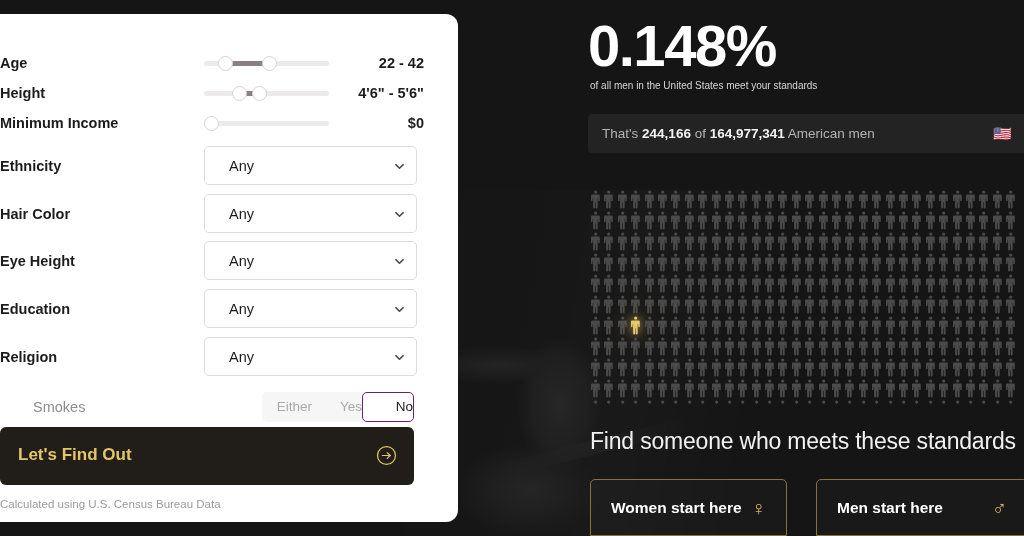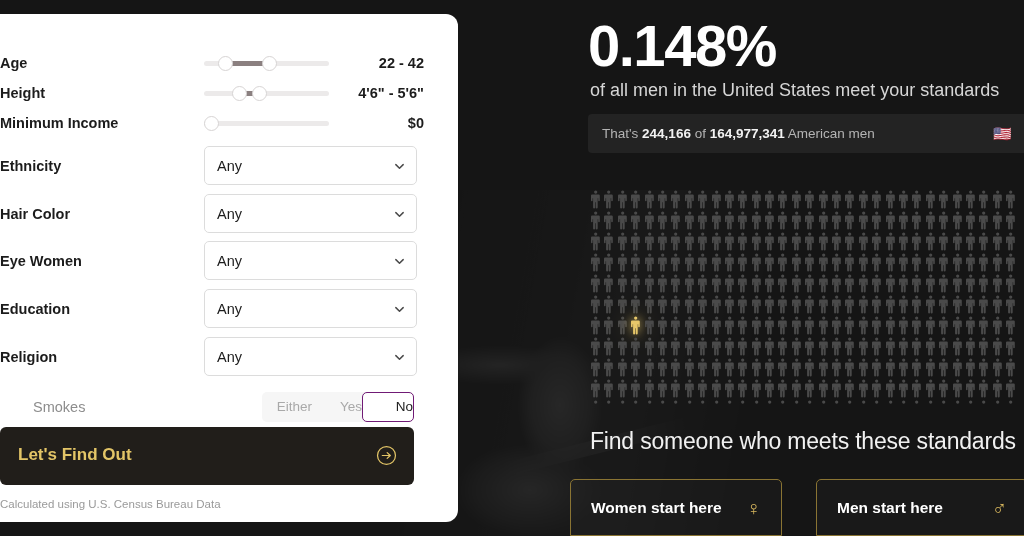--- a/index.html
+++ b/index.html
@@ -59,21 +59,21 @@
     font-weight: bold;
     color: #ffffff;
     letter-spacing: -1.5px;
     line-height: 1;
   }
 
   #subheadline {
     position: absolute;
     left: 590px;
     top: 80px;
-    font-size: 18px;
+    font-size: 10px;
     color: #d6d6d6;
   }
 
   #stat-banner {
     position: absolute;
     left: 588px;
     top: 114px;
     width: 436px;
     height: 39px;
     background: #232323;
@@ -143,21 +143,21 @@
   .cta-btn .label {
     font-size: 15.5px;
     font-weight: bold;
     color: #ffffff;
   }
   .cta-btn .sym {
     font-size: 20px;
     color: #d9b85e;
     line-height: 1;
   }
-  #cta-women { left: 570px; width: 212px; align-items: center; }
+  #cta-women { left: 590px; width: 197px; align-items: center; }
   #cta-men   { left: 816px; width: 212px; }
 
   
   #filter-card {
     position: absolute;
     left: -10px;
     top: 14px;
     width: 468px;
     height: 508px;
     background: #ffffff;
@@ -223,21 +223,21 @@
   
   .select-row .select {
     position: relative;
     width: 213px;
     height: 39px;
     border: 1px solid #dcdcdc;
     border-radius: 5px;
     background: #fff;
     display: flex;
     align-items: center;
-    padding: 0 12px;
+    padding: 0 24px;
     margin-left: 4px;
     cursor: pointer;
   }
   .select-row .select .sel-val {
     font-size: 14.5px;
     color: #1c1c1c;
   }
   .select-row .select .chev {
     position: absolute;
     right: 11px;
@@ -2148,21 +2148,21 @@
       <span class="label">Hair Color</span>
       <span class="select">
         <span class="sel-val">Any</span>
         <svg class="chev" viewBox="0 0 12 12">
             <path d="M2 4.5 L6 8.5 L10 4.5" fill="none" stroke="#4a4a4a" stroke-width="1.6" stroke-linecap="round" stroke-linejoin="round"></path>
           </svg>
       </span>
     </div>
 
     <div class="row select-row" style="top:227px">
-      <span class="label">Eye Women</span>
+      <span class="label">Eye Height</span>
       <span class="select">
         <span class="sel-val">Any</span>
         <svg class="chev" viewBox="0 0 12 12">
             <path d="M2 4.5 L6 8.5 L10 4.5" fill="none" stroke="#4a4a4a" stroke-width="1.6" stroke-linecap="round" stroke-linejoin="round"></path>
           </svg>
       </span>
     </div>
 
     <div class="row select-row" style="top:275px">
       <span class="label">Education</span>

